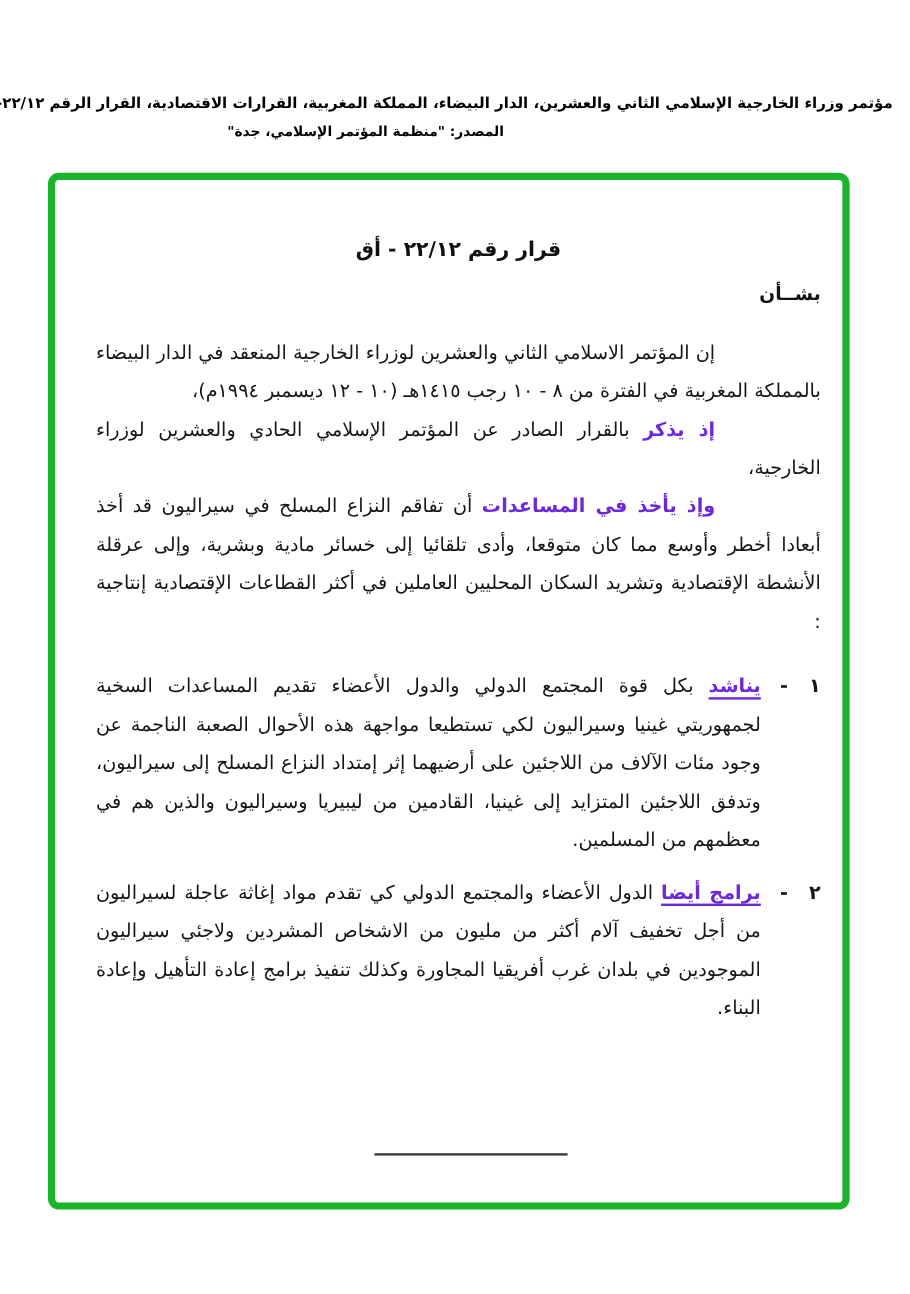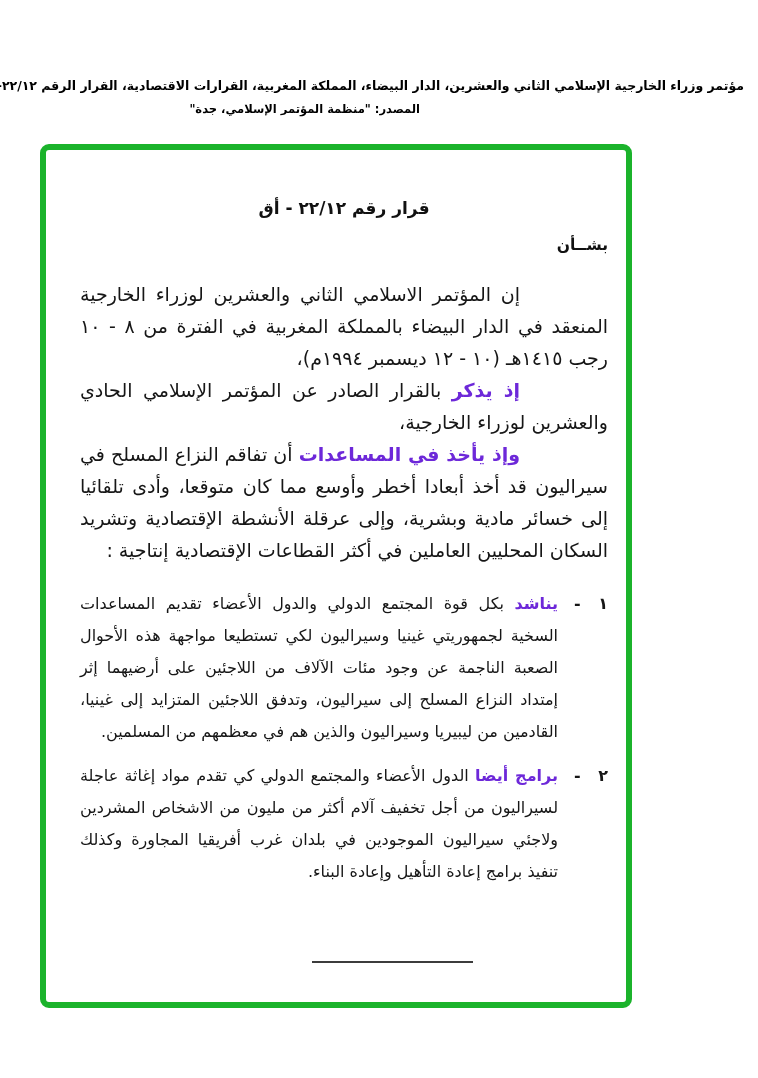--- a/index.html
+++ b/index.html
@@ -31,42 +31,42 @@
     white-space:nowrap;
     font-weight:bold;
     font-size:11.5px;
     color:#000;
   }
 
   
   .docbox {
     position:absolute;
     left:40px; top:144px;
-    width:592px; height:864px;
+    width:668px; height:864px;
     box-sizing:border-box;
     border:6px solid #1bb32b;
     border-radius:9px;
     background:#ffffff;
   }
   .content {
     position:absolute;
     top:0; left:0; right:0; bottom:0;
     padding:48px 18px 0 34px;
     direction:rtl;
     box-sizing:border-box;
   }
 
   .title { text-align:center; font-weight:bold; color:#111; }
   .t1 { font-size:17px; margin:0 0 18px 0; }
   .t2 { font-size:15.5px; margin:0 0 14px 0; letter-spacing:1px;text-align:right; }
   .t3 { font-size:17px; margin:0 0 0 0; }
 
   .para {
     margin:0;
-    font-size:19px;
+    font-size:16px;
     line-height:32px;
     text-align:justify;
     text-indent:88px; 
     color:#161616;
   }
   .para.first { margin-top:24px; }
   .lead { font-weight:bold; color:#6d28d9; }
 
   .item {
     display:flex;
@@ -78,20 +78,21 @@
   .item + .item { margin-top:12px; }
   .marker {
     flex:none;
     width:50px;
     font-weight:bold;
     word-spacing:12px;
     white-space:nowrap;
   }
   .item-body { flex:1; text-align:justify; }
   .item-body .lead {
+    text-decoration:underline;
     text-underline-offset:4px;
     text-decoration-thickness:1.5px;
   }
 
   .rule {
     position:absolute;
     left:312px; top:961px;
     width:161px; height:2px;
     background:#3c3c3c;
   }

